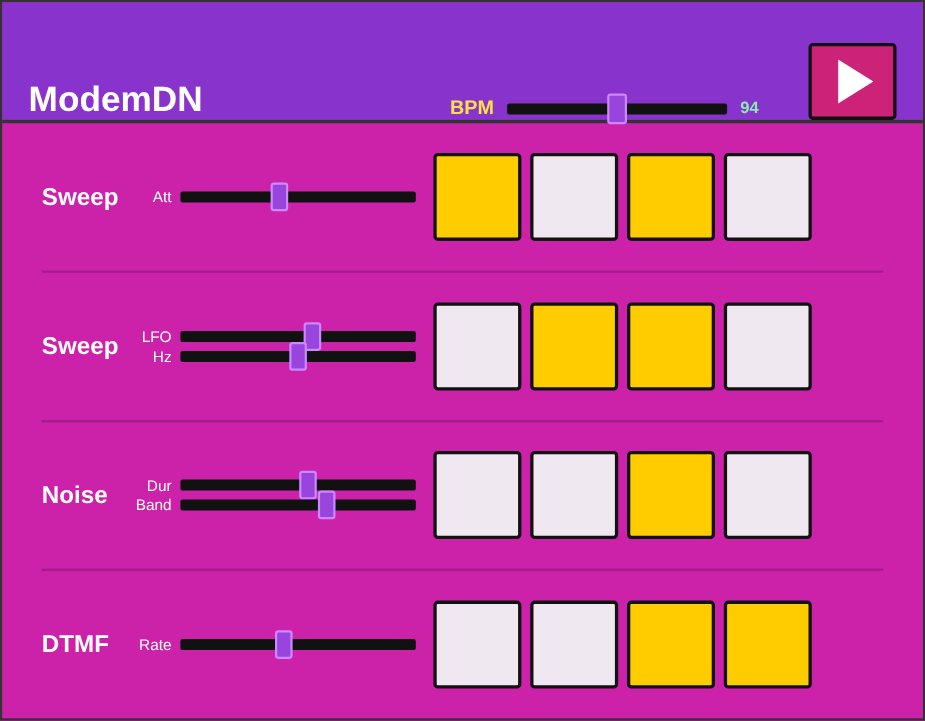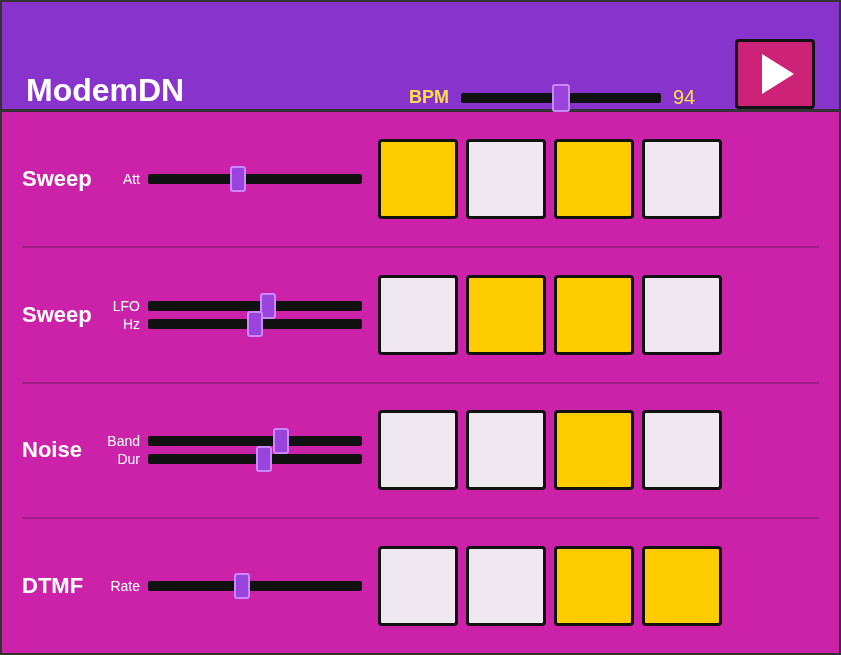--- a/index.html
+++ b/index.html
@@ -64,23 +64,23 @@
       position: absolute;
       left: 50%;
       transform: translateX(-50%);
       width: 18px;
       height: 28px;
       background: #9944dd;
       border: 2px solid #cc88ff;
       border-radius: 3px;
     }
     .bpm-value {
-      color: #fde047;
-      font-size: 20px;
-      font-weight: normal;
+      color: #86efac;
+      font-size: 15px;
+      font-weight: bold;
       min-width: 30px;
     }
     .play-button {
       width: 80px;
       height: 70px;
       background: #cc2277;
       border: 3px solid #111;
       border-radius: 4px;
       display: flex;
       align-items: center;
@@ -91,21 +91,21 @@
       width: 0;
       height: 0;
       border-top: 20px solid transparent;
       border-bottom: 20px solid transparent;
       border-left: 32px solid white;
       margin-left: 6px;
     }
     
     .main-content {
       flex: 1;
-      padding: 10px 20px;
+      padding: 10px 36px;
       display: flex;
       flex-direction: column;
       gap: 8px;
     }
     
     .section-row {
       display: flex;
       align-items: center;
       flex: 1;
       min-height: 0;
@@ -261,31 +261,31 @@
         <div class="pad inactive"></div>
       </div>
     </div>
 
     <div class="section-divider"></div>
 
     <div class="section-row">
       <div class="section-name">Noise</div>
       <div class="sliders-area">
         <div class="slider-row">
+          <span class="slider-label">Dur</span>
+          <div class="slider-container">
+            <div class="slider-track"></div>
+            <div class="slider-thumb" style="left:54%"></div>
+          </div>
+        </div>
+        <div class="slider-row">
           <span class="slider-label">Band</span>
           <div class="slider-container">
             <div class="slider-track"></div>
             <div class="slider-thumb" style="left:62%"></div>
-          </div>
-        </div>
-        <div class="slider-row">
-          <span class="slider-label">Dur</span>
-          <div class="slider-container">
-            <div class="slider-track"></div>
-            <div class="slider-thumb" style="left:54%"></div>
           </div>
         </div>
       </div>
       <div class="pads-area">
         <div class="pad inactive"></div>
         <div class="pad inactive"></div>
         <div class="pad active"></div>
         <div class="pad inactive"></div>
       </div>
     </div>

